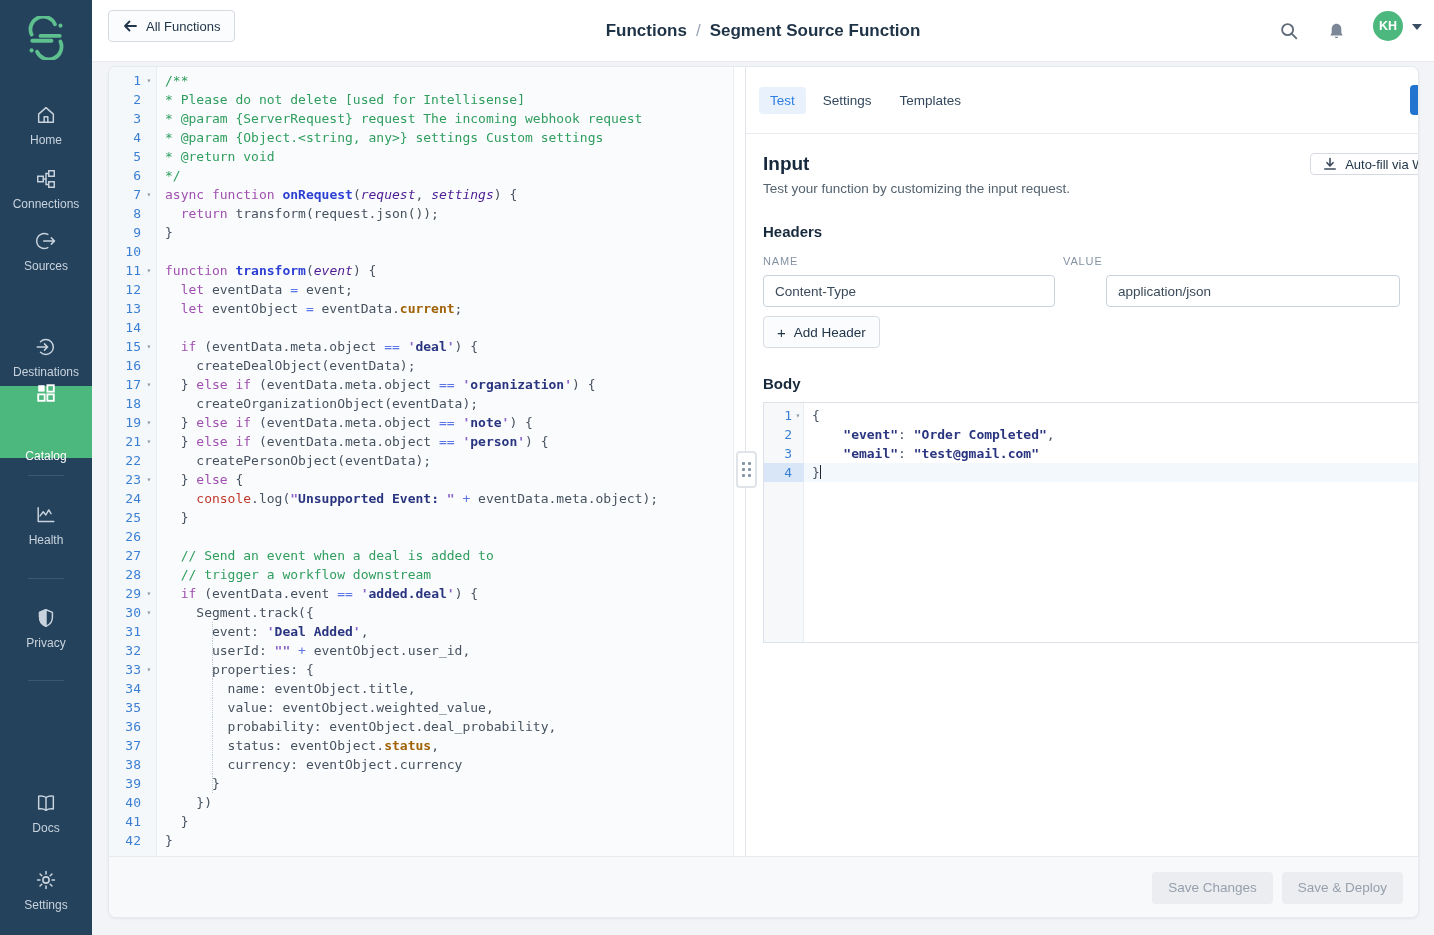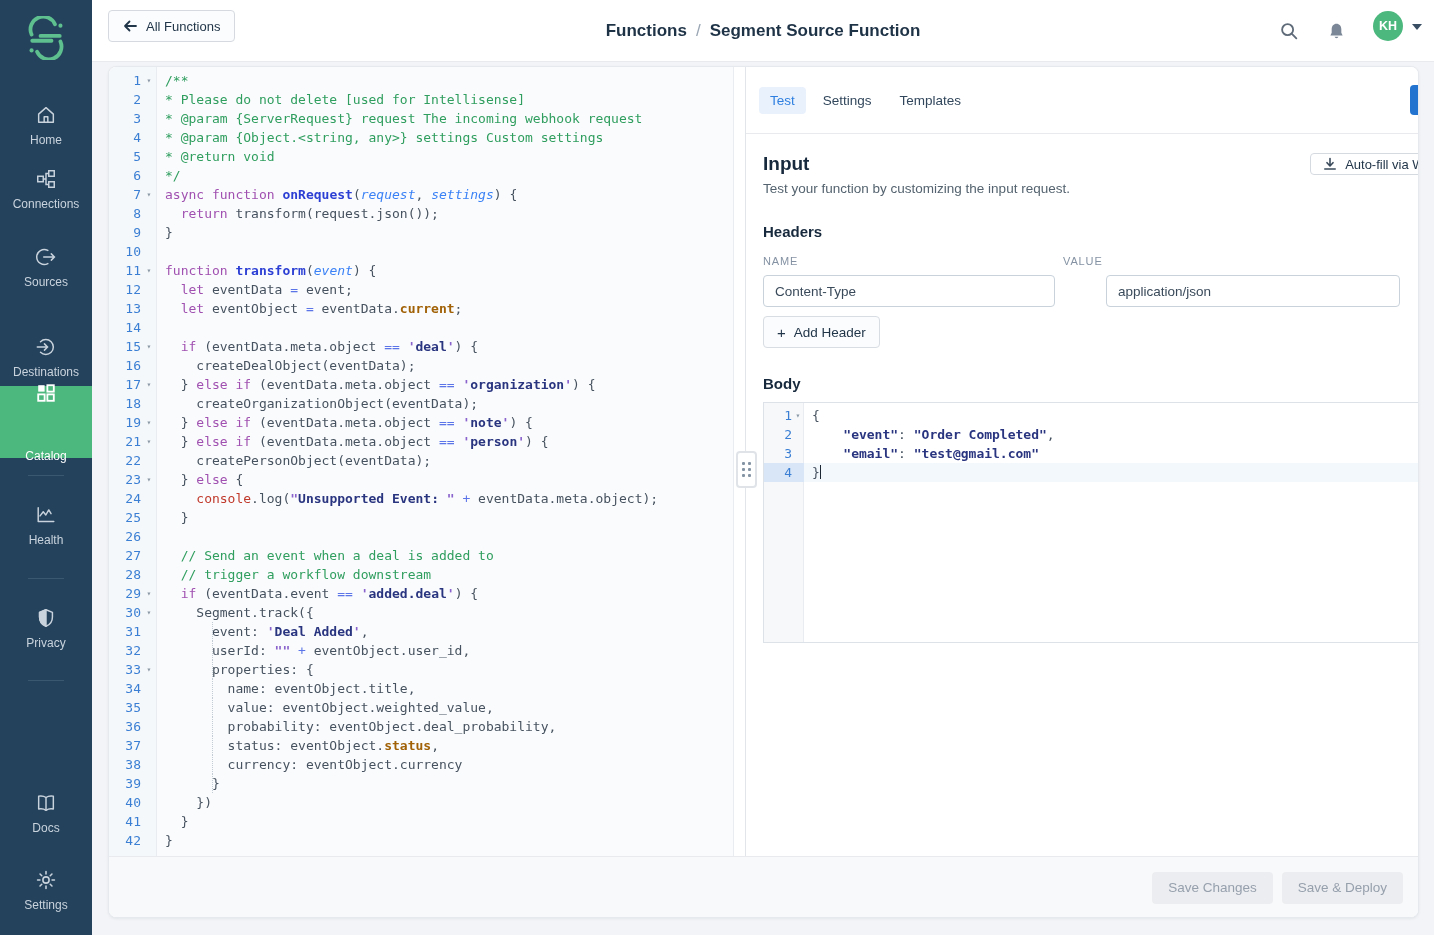--- a/index.html
+++ b/index.html
@@ -41,21 +41,21 @@
   .code-lines { position:relative; padding-top:4px; font-family:"DejaVu Sans Mono", monospace; font-size:13px; line-height:19px; }
   .cl { display:flex; height:19px; white-space:pre; }
   .gcell { display:flex; flex:none; }
   .editor .ln { width:32px; flex:none; text-align:right; color:#3b7fd4; }
   .editor .fold { width:16px; flex:none; text-align:center; font-size:8px; color:#8b98a6; line-height:19px; }
   .lc { position:relative; flex:1; padding-left:8px; color:#46525f; }
   .guide { position:absolute; left:calc(8px + 6ch); top:0; height:100%; border-left:1px dotted #c3ccd5; }
   .tk-c { color:#2f9e5e; }
   .tk-k { color:#a050b0; }
   .tk-f { color:#2c3fd4; font-weight:bold; }
-  .tk-p { color:#3b82f6; font-style:italic; }
+  .tk-p { color:#4c1d95; font-style:italic; }
   .tk-o { color:#5b74e8; }
   .tk-s { color:#2a3580; font-weight:bold; }
   .tk-q { color:#8a63cc; font-weight:bold; }
   .tk-r { color:#c0392b; }
   .tk-g { color:#a16207; font-weight:bold; }
   .tk-t { color:#46525f; }
 
   
   .gap { width:11px; flex:none; background:#fff; }
   .grip { position:absolute; left:627px; top:384px; width:21px; height:37px; background:#fff; border:2px solid #e0e4e9;
@@ -141,21 +141,21 @@
       <svg viewBox="0 0 24 24" width="22" height="22" fill="none" stroke="#c9d3dd" stroke-width="1.6">
         <rect x="3" y="9" width="6" height="6"></rect>
           <rect x="15" y="3" width="6" height="6"></rect>
           <rect x="15" y="15" width="6" height="6"></rect>
         <path d="M9 12 H12 M12 12 V6 H15 M12 12 V18 H15"></path>
       </svg>
       </span>
     <span class="nav-label">Connections</span>
   </div>
 
-  <div class="nav-item" style="top:246px">
+  <div class="nav-item" style="top:230px">
     <span class="nav-icon">
       <svg viewBox="0 0 24 24" width="22" height="22" fill="none" stroke="#c9d3dd" stroke-width="1.6" stroke-linecap="round">
         <path d="M14 4.8 A8.2 8.2 0 1 0 14 19.2"></path>
         <path d="M9.5 12 H21 M17.8 8.6 L21.2 12 L17.8 15.4"></path>
       </svg>
       </span>
     <span class="nav-label">Sources</span>
   </div>
 
   <div class="nav-item" style="top:336px">

